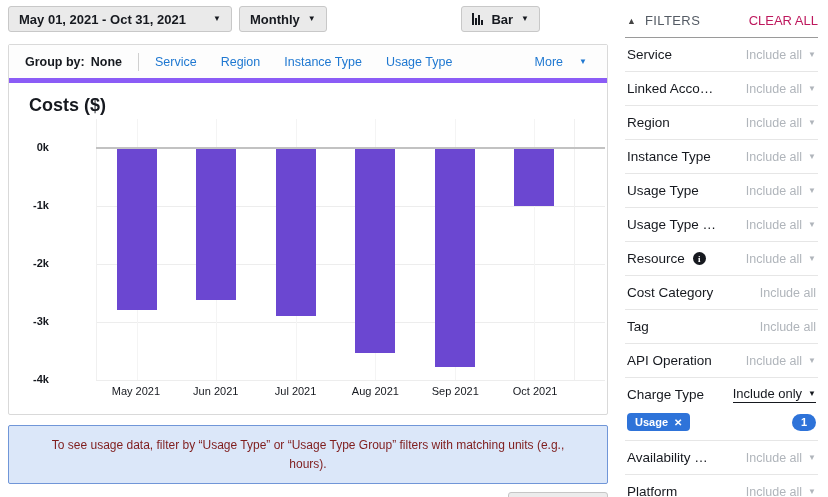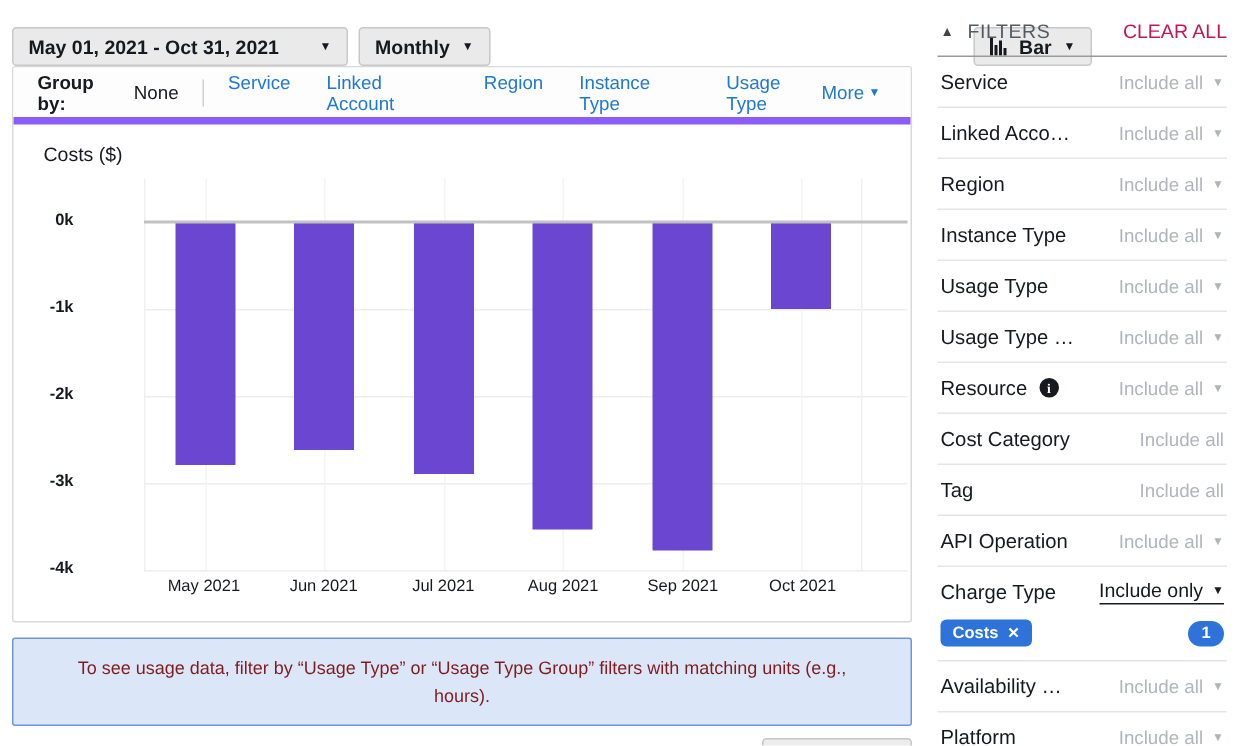--- a/index.html
+++ b/index.html
@@ -3,48 +3,48 @@
 <meta charset="utf-8">
 <style>
   * { box-sizing: border-box; }
   html,body { margin:0; padding:0; }
   body {
     width:828px; height:497px; position:relative; overflow:hidden;
     background:#fff; color:#16191f;
     font-family:"Liberation Sans", sans-serif;
   }
   
-  .toolbar { position:absolute; left:8px; top:18px; width:720px; display:flex; gap:7px; }
+  .toolbar { position:absolute; left:8px; top:6px; width:532px; display:flex; gap:7px; }
   .btn {
     height:26px; background:#eaeaea; border:1px solid #c8c8c8; border-radius:3px;
     font-weight:bold; font-size:13px; color:#16191f; font-family:inherit;
     display:flex; align-items:center; gap:8px; padding:0 10px; cursor:pointer;
   }
   .btn-date { width:224px; justify-content:space-between; }
   .caret { font-size:8px; line-height:1; }
   .btn-chart-type { margin-left:auto; }
   .chart-type-icon { display:flex; align-items:flex-end; gap:1px; height:12px; }
   .chart-type-icon i { display:block; width:2px; background:#16191f; }
   
   .panel {
     position:absolute; left:8px; top:44px; width:600px; height:371px;
     border:1px solid #d9d9d9; border-radius:2px; background:#fff;
   }
   .groupby {
     height:38px; border-bottom:5px solid #8b5cf6; background:#fdfdfd;
     display:flex; align-items:center; padding:0 16px; font-size:12.5px;
   }
   .gb-label { font-weight:bold; }
-  .gb-current { margin-left:6px; }
+  .gb-current { margin-left:6px;font-weight:bold; }
   .gb-sep { width:1px; height:18px; background:#d0d0d0; margin:0 16px; }
   .gb-links { display:flex; gap:24px; }
   .gb-link { color:#1f78d1; cursor:pointer; text-decoration:none; }
-  .gb-more { margin-left:auto; color:#1f78d1; display:flex; align-items:center; gap:3px; cursor:pointer; padding-right:4px; }
-  
-  .chart-title { margin:12px 0 0 20px; font-size:13px; font-weight:normal; height:18px; }
+  .gb-more { margin-left:auto; color:#1f78d1; display:flex; align-items:center; gap:16px; cursor:pointer; padding-right:4px; }
+  
+  .chart-title { margin:12px 0 0 20px; font-size:18px; font-weight:bold; height:18px; }
   .plot-row { display:flex; margin-top:6px;gap:37px; }
   .ylabels { width:50px; flex:none; position:relative; height:261px; }
   .ylabel { position:absolute; right:10px; font-size:11px; font-weight:bold; color:#16191f; }
   .plot-outer { flex:1; }
   .plot { position:relative; height:261px; }
   .hline { position:absolute; left:0; right:2px; height:1px; background:#ededed; }
   .hline.zero { height:2px; background:#c2c2c2; z-index:3; }
   .cols {
     position:absolute; left:0; top:0; bottom:0; width:calc(100% - 32px);
     display:flex; border-left:1px solid #f0f0f0; border-right:1px solid #f0f0f0; z-index:1;
@@ -121,21 +121,20 @@
     </button>
   </div>
 
   <div class="panel">
     <div class="groupby">
       <span class="gb-label">Group by:</span>
       <span class="gb-current">None</span>
       <span class="gb-sep"></span>
       <div class="gb-links">
           <a class="gb-link">Service</a>
-          <a class="gb-link">Linked Account</a>
           <a class="gb-link">Region</a>
           <a class="gb-link">Instance Type</a>
           <a class="gb-link">Usage Type</a>
         </div>
       <a class="gb-more">
         <span>More</span>
         <span class="caret">▼</span>
       </a>
     </div>
 
@@ -295,21 +294,21 @@
       <div class="f-row">
         <div class="f-line">
           <span class="f-label">Charge Type</span>
           <button class="f-value active">
             <span>Include only</span>
             <span class="caret">▼</span>
           </button>
         </div>
         <div class="f-tags">
           <span class="pill">
-            <span>Costs</span>
+            <span>Usage</span>
             <span class="pill-x">✕</span>
           </span>
           <span class="badge">1</span>
         </div>
       </div>
       <div class="f-row">
         <div class="f-line">
           <span class="f-label">Availability …</span>
           <button class="f-value">
             <span>Include all</span>

